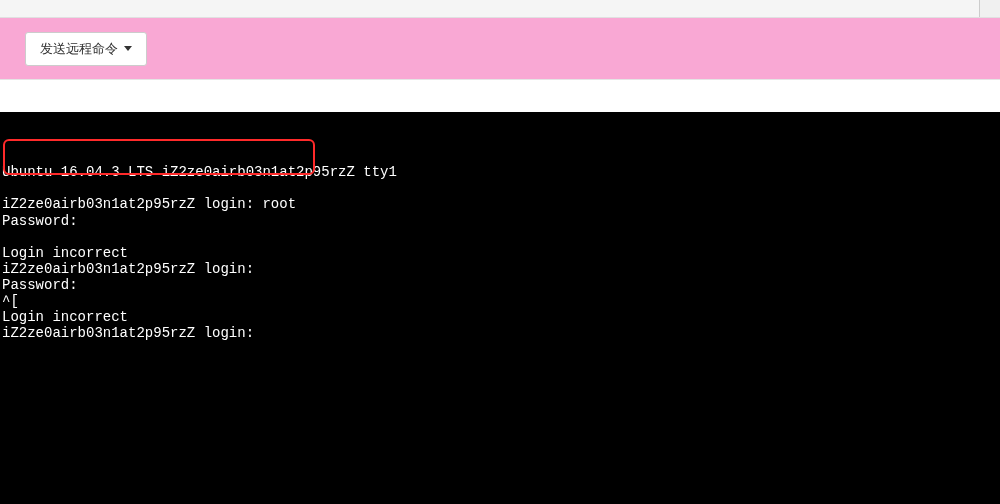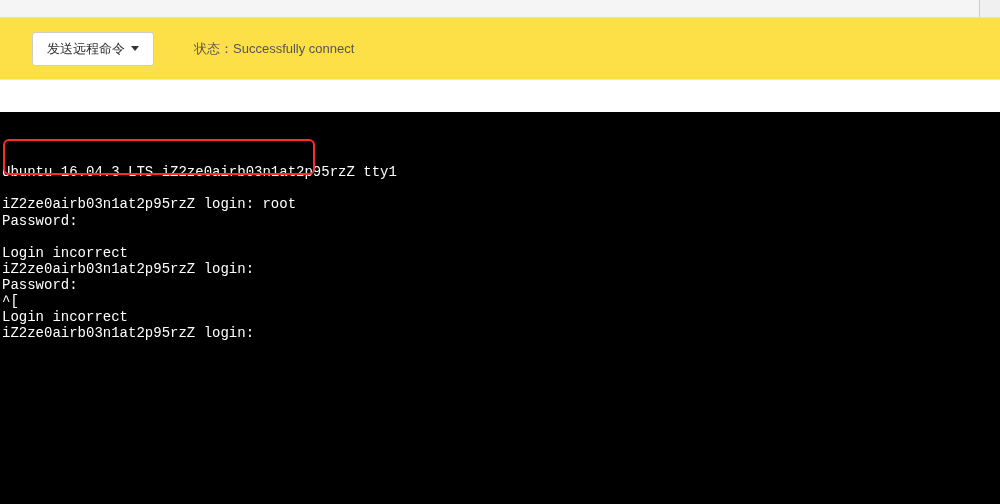--- a/index.html
+++ b/index.html
@@ -21,25 +21,25 @@
       position: absolute;
       right: 0;
       top: 0;
       width: 20px;
       height: 100%;
       border-left: 1px solid #ccc;
       background: #f0f0f0;
     }
     .toolbar {
       height: 62px;
-      background: #fde047;
+      background: #f9a8d4;
       border-bottom: 1px solid #e5e5e5;
       display: flex;
       align-items: center;
-      padding: 0 32px;
+      padding: 0 25px;
       gap: 40px;
     }
     .send-btn {
       border: 1px solid #ccc;
       background: #fff;
       padding: 7px 14px;
       font-size: 13px;
       color: #333;
       cursor: pointer;
       display: flex;
@@ -89,21 +89,18 @@
 </head>
 <body>
 
 <div class="top-bar-thin"></div>
 
 <div class="toolbar">
   <button class="send-btn">
     <span>发送远程命令</span>
     <span class="caret"></span>
   </button>
-  <div class="status-text">
-    <span>状态</span>：<span>Successfully connect</span>
-  </div>
 </div>
 
 <div class="terminal">
   <div id="term-content"><span class="term-line">&nbsp;</span><span class="term-line">Ubuntu 16.04.3 LTS iZ2ze0airb03n1at2p95rzZ tty1</span><span class="term-line">&nbsp;</span><span class="term-line">iZ2ze0airb03n1at2p95rzZ login: root</span><span class="term-line">Password:</span><span class="term-line">&nbsp;</span><span class="term-line">Login incorrect</span><span class="term-line">iZ2ze0airb03n1at2p95rzZ login:</span><span class="term-line">Password:</span><span class="term-line">^[</span><span class="term-line">Login incorrect</span><span class="term-line">iZ2ze0airb03n1at2p95rzZ login:</span></div>
   <div id="hbox1" class="highlight-box"></div>
 </div>
 
 </body></html>

